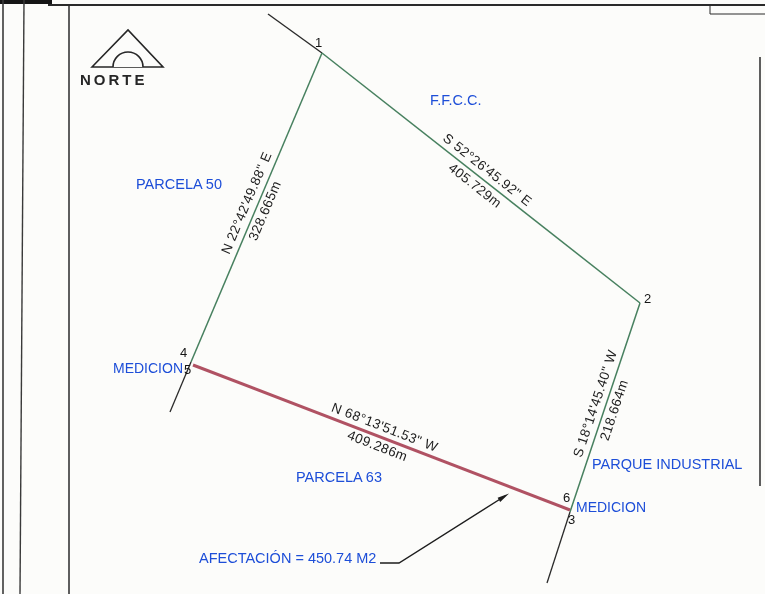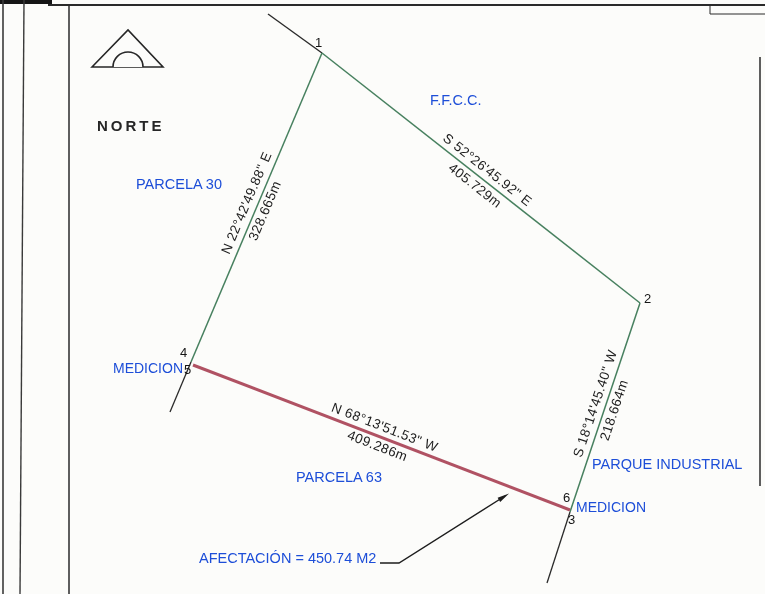--- a/index.html
+++ b/index.html
@@ -76,23 +76,23 @@
     <line x1="322" y1="53" x2="191" y2="362" stroke="#47805f" stroke-width="1.5"></line>
     <line x1="322" y1="53" x2="640" y2="303" stroke="#47805f" stroke-width="1.5"></line>
     <line x1="640" y1="303" x2="570" y2="512" stroke="#47805f" stroke-width="1.5"></line>
 
     <line x1="193" y1="365" x2="570" y2="510" stroke="#b05263" stroke-width="3"></line>
 
     <polyline points="380,563 399,563 505,496" fill="none" stroke="#1d1d1d" stroke-width="1.4"></polyline>
     <polygon points="509,493.5 500.2,502 497.6,497.8" fill="#1d1d1d"></polygon>
   </svg>
 
-  <div class="norte" style="left:97px; top:71px;margin-top:46px;">NORTE</div>
+  <div class="norte" style="left:80px; top:71px;">NORTE</div>
 
-  <div class="lbl" style="left:136px; top:177px;">PARCELA 30</div>
+  <div class="lbl" style="left:136px; top:177px;">PARCELA 50</div>
   <div class="lbl" style="left:430px; top:93px;">F.F.C.C.</div>
   <div class="lbl small" style="left:113px; top:361px;">MEDICION</div>
   <div class="lbl" style="left:296px; top:470px;">PARCELA 63</div>
   <div class="lbl" style="left:592px; top:457px;">PARQUE INDUSTRIAL</div>
   <div class="lbl small" style="left:576px; top:500px;">MEDICION</div>
   <div class="lbl" style="left:199px; top:551px;">AFECTACIÓN = 450.74 M2</div>
 
   <div class="vertex" style="left:315px; top:35px;">1</div>
   <div class="vertex" style="left:644px; top:291px;">2</div>
   <div class="vertex" style="left:180px; top:345px;">4</div>

